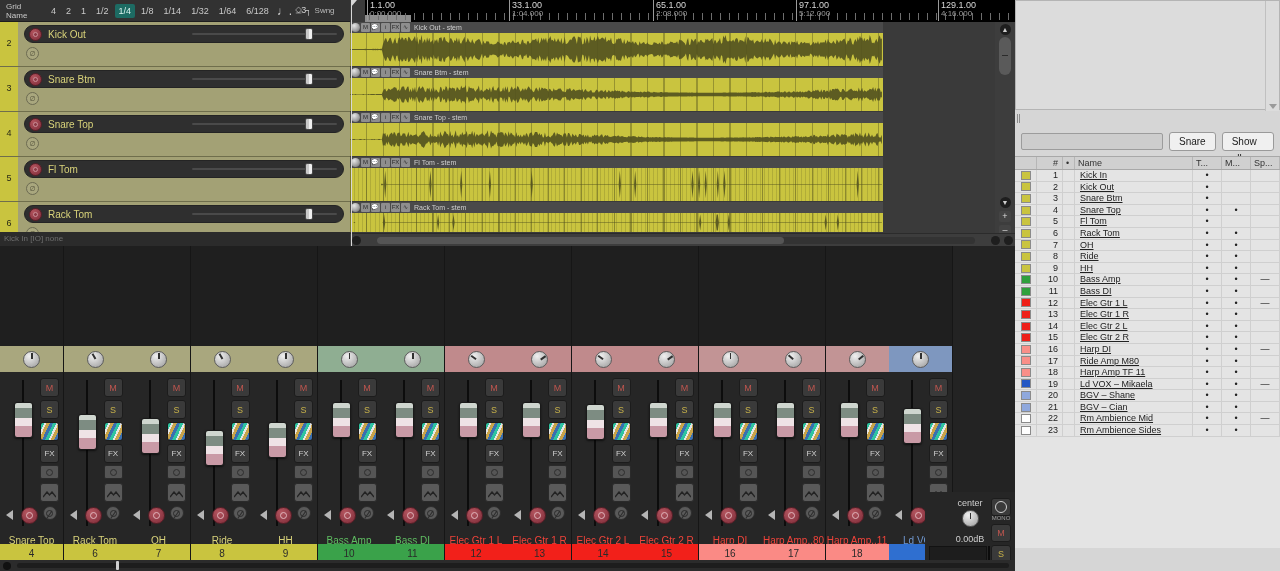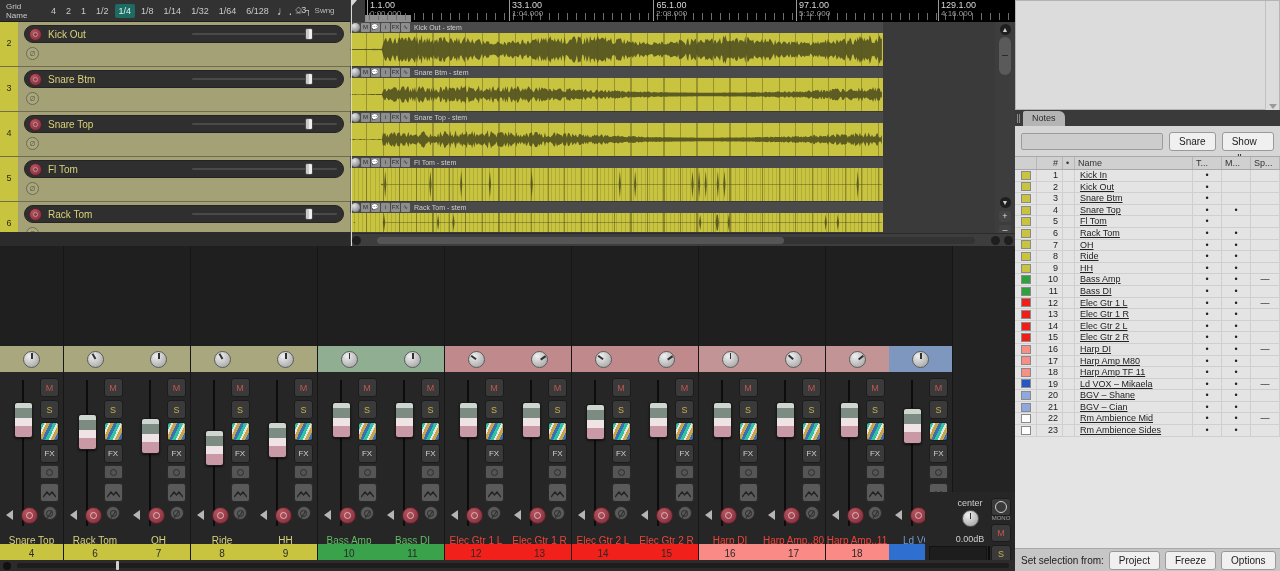--- a/index.html
+++ b/index.html
@@ -320,20 +320,21 @@
             <span class="tname">Rack Tom</span>
             <span class="volslot">
               <span class="volline"></span>
               <span class="volknob" style="left:78%"></span>
             </span>
           </div>
           <div class="smallcirc">∅</div>
         </div>
       </div>
     </div>
+  <div id="thstatus">Kick In [IO] none</div>
 
   <div id="arrange">
     <div id="ruler">
       <div id="cyclebar"></div>
     <div class="tick" style="left: 4px;"></div>
         <div class="tick" style="left: 13px;"></div>
         <div class="tick" style="left: 22px;"></div>
         <div class="tick" style="left: 31px;"></div>
         <div class="tick" style="left: 40px;"></div>
         <div class="tick" style="left: 49px;"></div>
@@ -400,21 +401,21 @@
         <div class="tick" style="left: 598px;"></div>
         <div class="tick" style="left: 607px;"></div>
         <div class="tick" style="left: 616px;"></div>
         <div class="tick" style="left: 625px;"></div>
         <div class="tick" style="left: 634px;"></div>
         <div class="tick" style="left: 643px;"></div>
         <div class="tick" style="left: 652px;"></div>
         <div class="tick" style="left: 661px;"></div>
         <div class="barlabel" style="left: 2px;"><span>1.1.00</span><span class="sub">0:00.000</span></div>
         <div class="barlabel" style="left: 144px;"><span>33.1.00</span><span class="sub">1:04.000</span></div>
-        <div class="barlabel" style="left: 288px; text-align: center;"><span>65.1.00</span><span class="sub">2:08.000</span></div>
+        <div class="barlabel" style="left: 288px;"><span>65.1.00</span><span class="sub">2:08.000</span></div>
         <div class="barlabel" style="left: 431px;"><span>97.1.00</span><span class="sub">5:12.000</span></div>
         <div class="barlabel" style="left: 573px;"><span>129.1.00</span><span class="sub">4:16.000</span></div>
       </div>
     <div id="regions">
         <div class="region" style="top: 22px; left: 0px; width: 533px; height: 44px;">
           <div class="regionhead">
             <span class="rh-ic rh-sphere"></span>
             <span class="rh-ic">M</span>
             <span class="rh-ic">💬</span>
             <span class="rh-ic">i</span>
@@ -1150,23 +1151,20 @@
       </div>
     </div>
   </div>
 
   <div id="rightpanel">
     <div id="notesarea">
       <div id="notesscroll">
         <div class="dn"></div>
       </div>
     </div>
-    <div id="notestabbar">
-      <div id="notestab">Notes</div>
-    </div>
     <div id="notesgrip"></div>
 
     <div id="searchrow">
       <input id="searchinput" placeholder="" style="">
       <div class="rpbtn">Snare</div>
       <div class="rpbtn">Show all</div>
     </div>
 
     <div id="tablehdr">
         <div class="th" style="width: 22px;"></div>
@@ -1353,21 +1351,21 @@
           <div class="c c-t">•</div>
           <div class="c c-m">•</div>
           <div class="c c-sp">—</div>
         </div>
         <div class="trow">
           <div class="c c-color">
             <span class="sw" style="background:#f98e88"></span>
           </div>
           <div class="c c-num">17</div>
           <div class="c c-bull"></div>
-          <div class="c c-name">Harp Amp M80</div>
+          <div class="c c-name">Ride Amp M80</div>
           <div class="c c-t">•</div>
           <div class="c c-m">•</div>
           <div class="c c-sp"></div>
         </div>
         <div class="trow">
           <div class="c c-color">
             <span class="sw" style="background:#f98e88"></span>
           </div>
           <div class="c c-num">18</div>
           <div class="c c-bull"></div>
@@ -1426,20 +1424,14 @@
           </div>
           <div class="c c-num">23</div>
           <div class="c c-bull"></div>
           <div class="c c-name">Rm Ambience Sides</div>
           <div class="c c-t">•</div>
           <div class="c c-m">•</div>
           <div class="c c-sp"></div>
         </div>
       </div>
 
-    <div id="bottombar">
-      <span id="bbtext">Set selection from:</span>
-      <div class="rpbtn">Project</div>
-      <div class="rpbtn">Freeze</div>
-      <div class="rpbtn">Options</div>
-    </div>
   </div>
 </div>
 
 </body></html>

